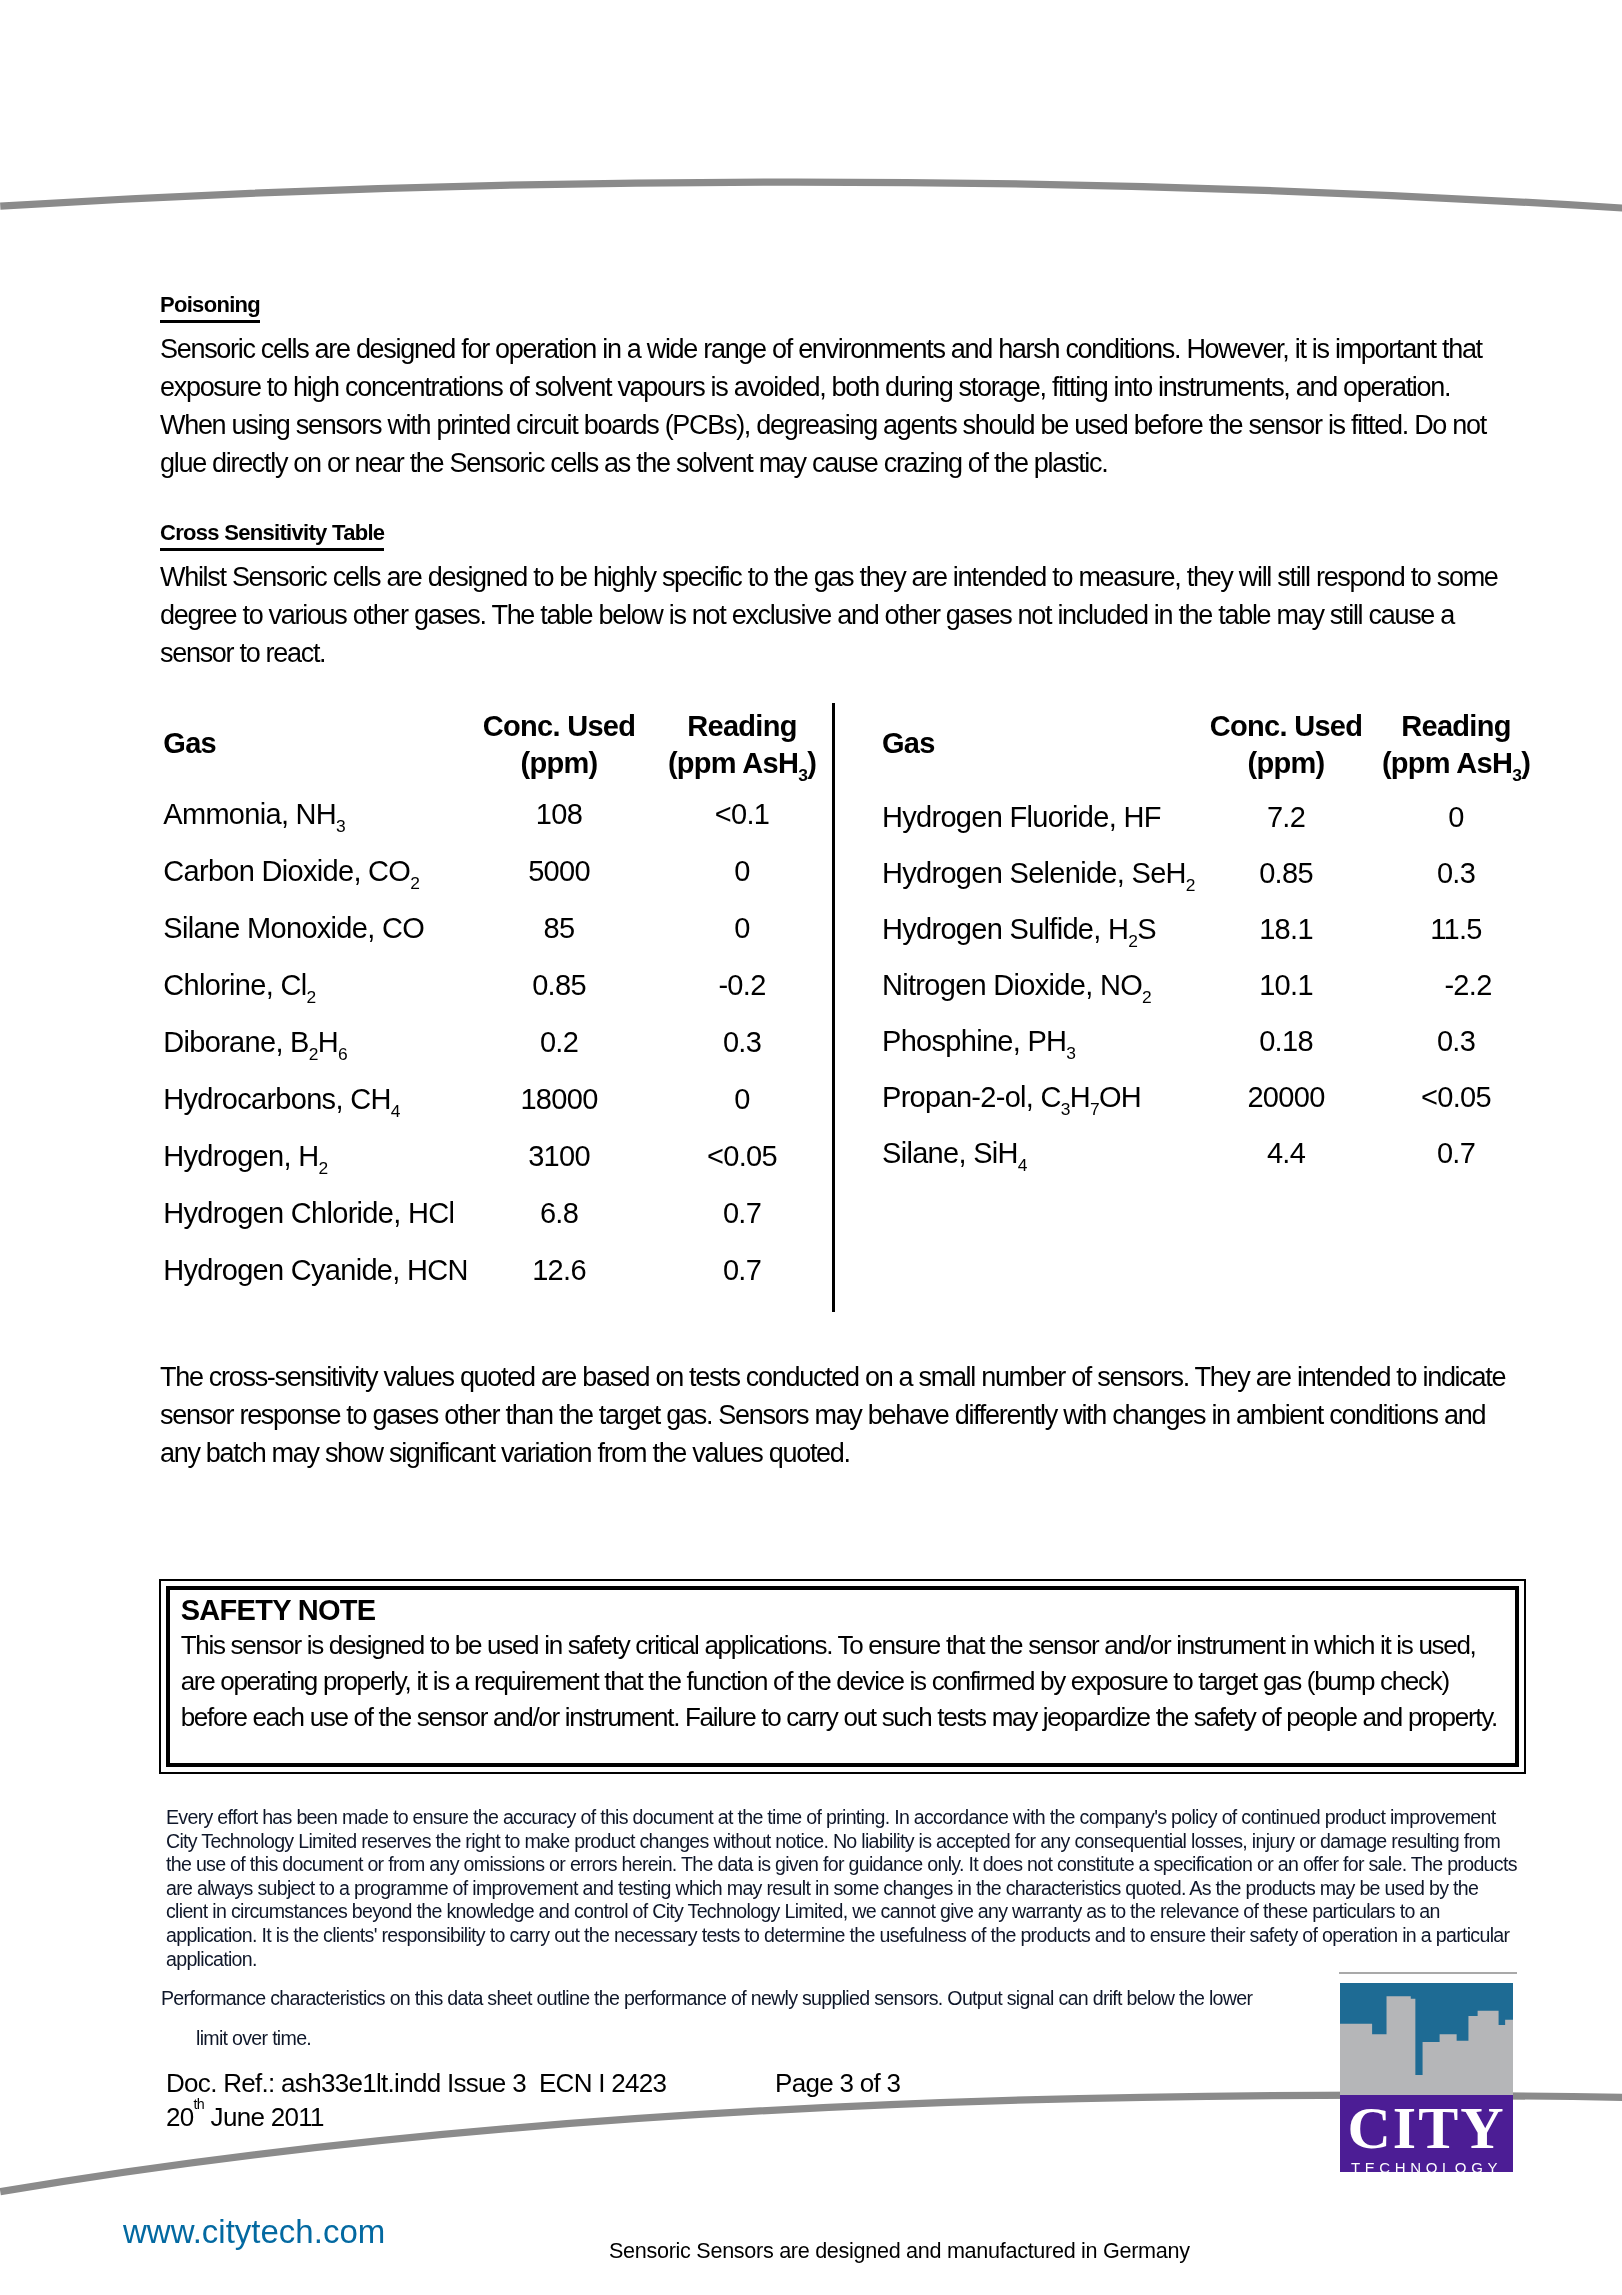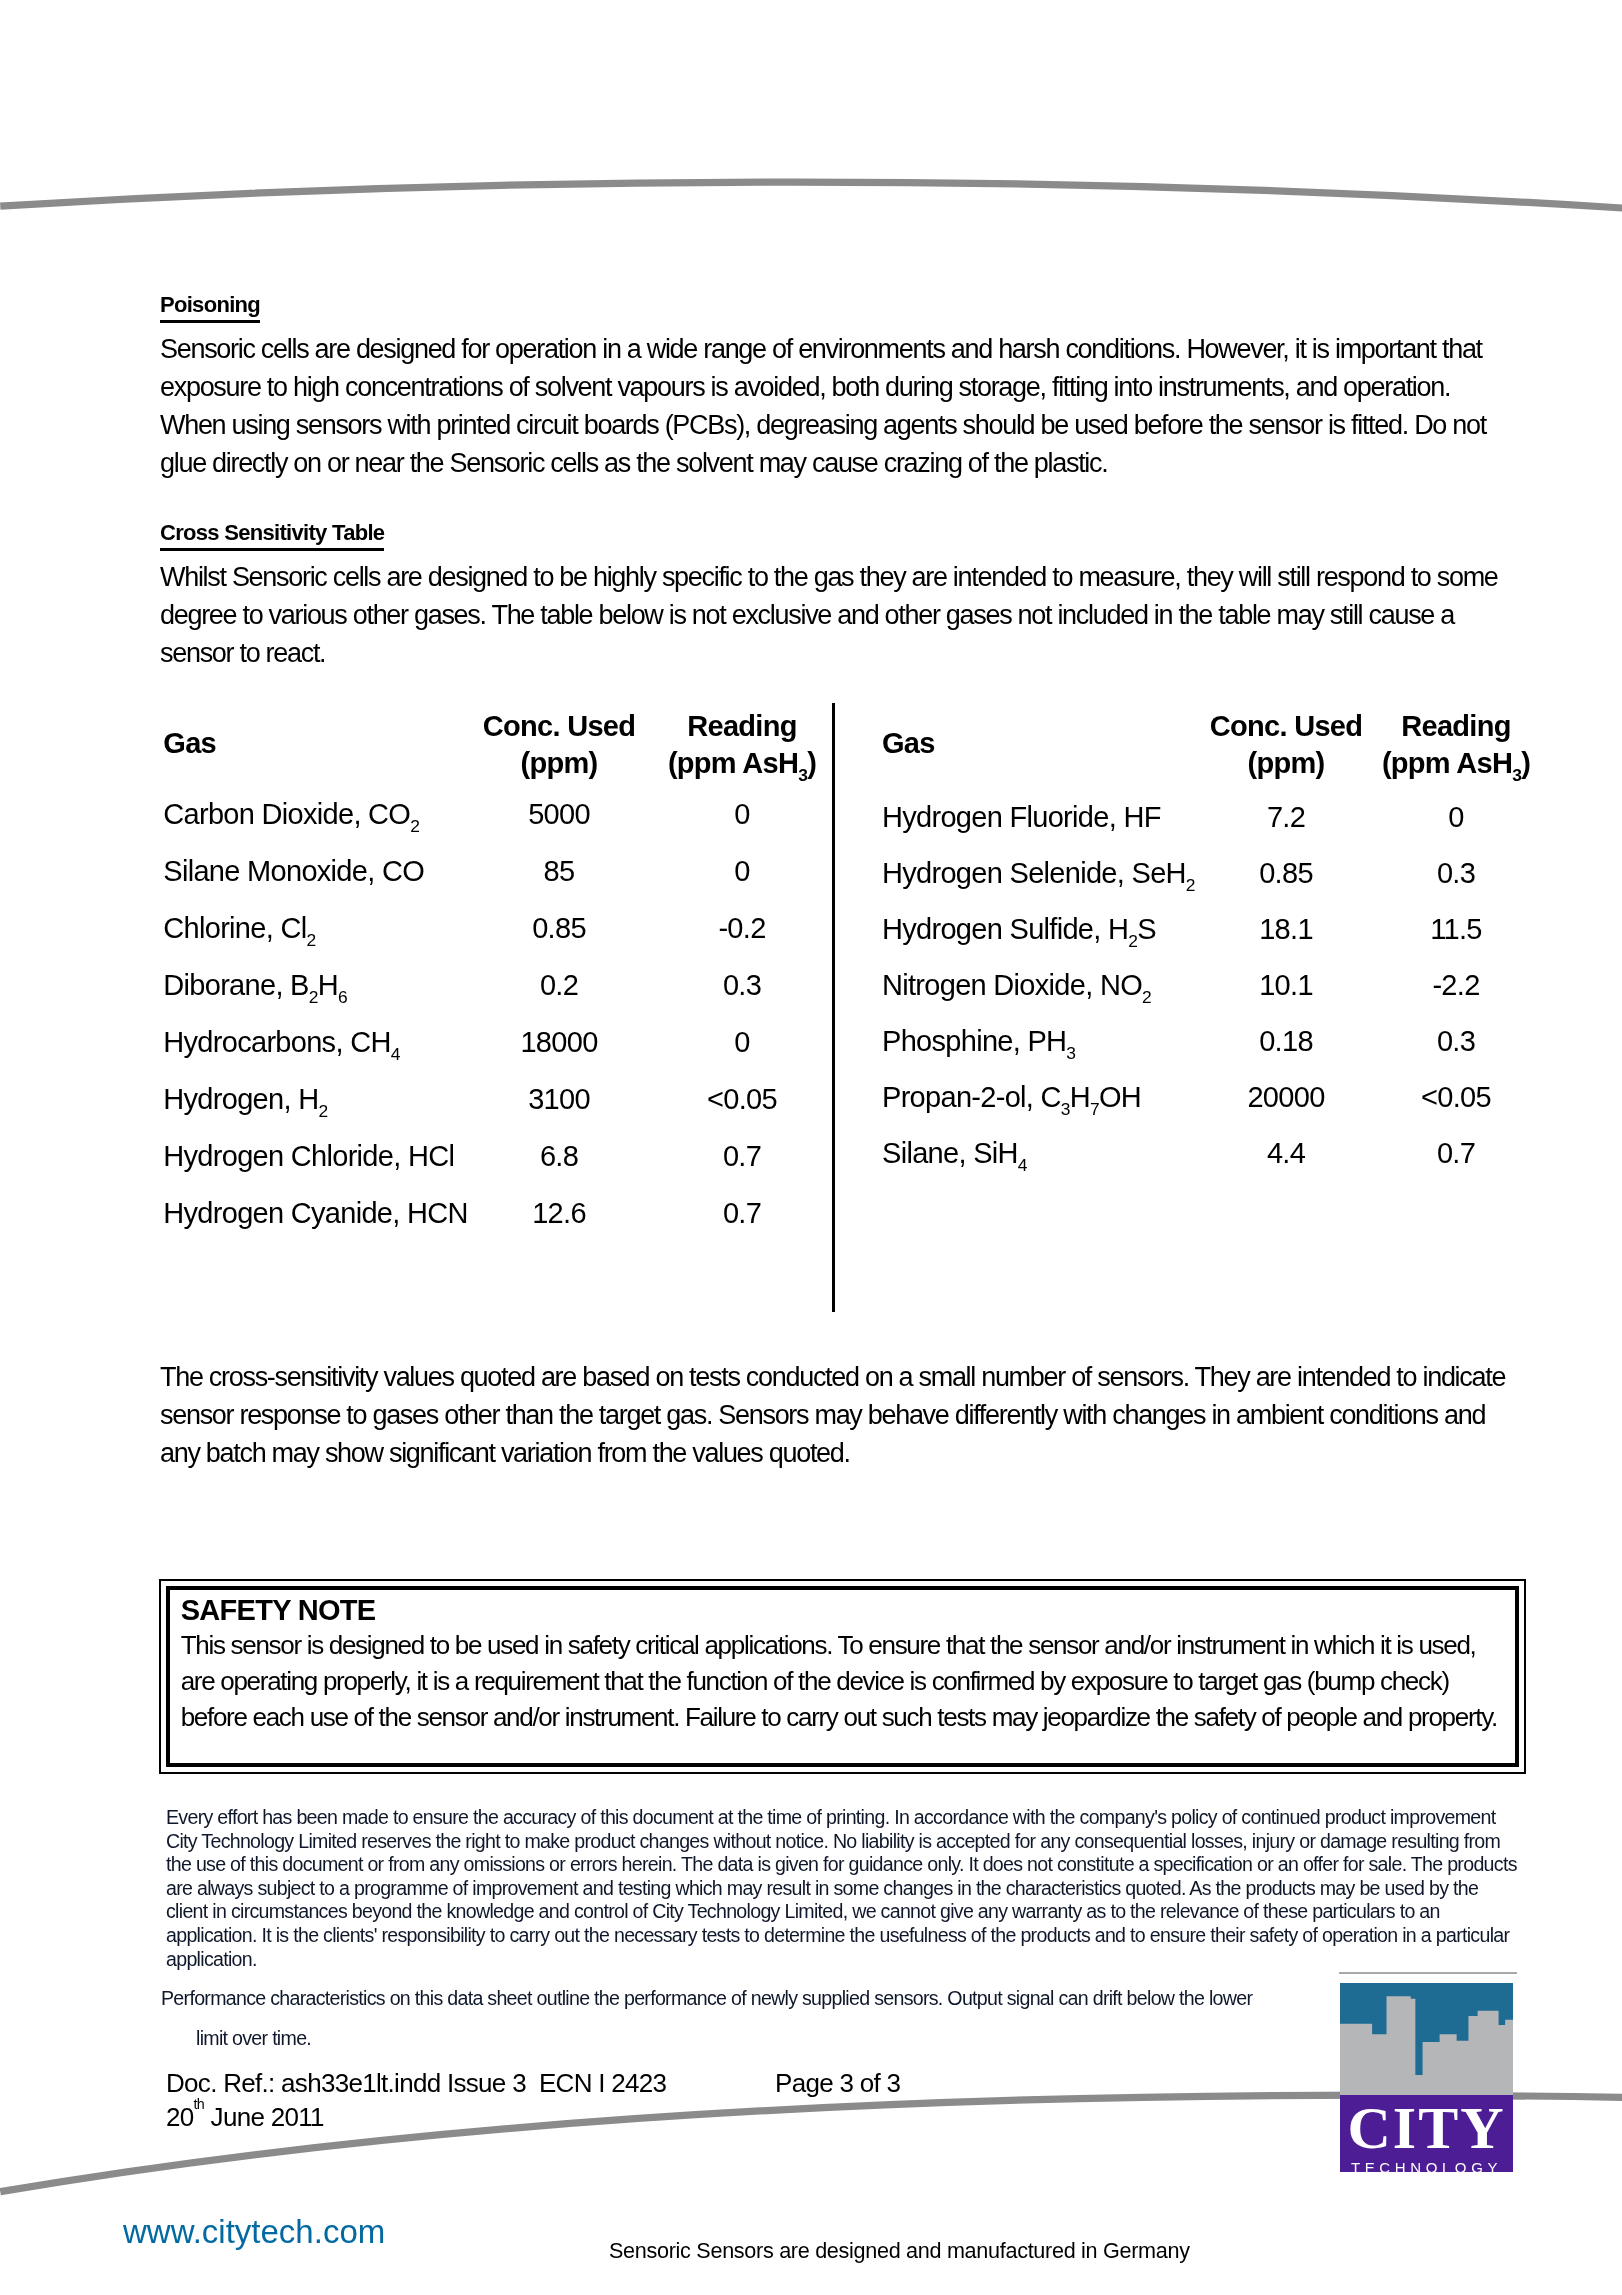--- a/index.html
+++ b/index.html
@@ -75,20 +75,25 @@
   </div>
 
   <div class="gas-table content" style="left:160px;top:703px;width:674px;height:615px;">
     <span class="t-head-label" style="left:3.3px;top:24px;">Gas</span>
     <span class="t-head-label t-head-center" style="left:314px;top:6.5px;width:170px;">Conc. Used</span>
     <span class="t-head-label t-head-center" style="left:314px;top:44px;width:170px;">(ppm)</span>
     <span class="t-head-label t-head-center" style="left:497px;top:6.5px;width:170px;">Reading</span>
     <span class="t-head-label t-head-center" style="left:497px;top:44px;width:170px;"><span>(ppm AsH</span><sub class="chem">3</sub><span>)</span></span>
     <div class="t-rows" id="left-rows" style="left:0;top:95px;width:674px;">
         <div class="t-row" style="height: 57px;">
+          <span class="col gas" style="left: 3.3px;">Ammonia, NH<sub class="chem">3</sub></span>
+          <span class="col conc" style="left: 314px; width: 170px;">108</span>
+          <span class="col read" style="left: 497px; width: 170px;">&lt;0.1</span>
+        </div>
+        <div class="t-row" style="height: 57px;">
           <span class="col gas" style="left: 3.3px;">Carbon Dioxide, CO<sub class="chem">2</sub></span>
           <span class="col conc" style="left: 314px; width: 170px;">5000</span>
           <span class="col read" style="left: 497px; width: 170px;">0</span>
         </div>
         <div class="t-row" style="height: 57px;">
           <span class="col gas" style="left: 3.3px;">Silane Monoxide, CO</span>
           <span class="col conc" style="left: 314px; width: 170px;">85</span>
           <span class="col read" style="left: 497px; width: 170px;">0</span>
         </div>
         <div class="t-row" style="height: 57px;">
@@ -144,21 +149,21 @@
           <span class="col read" style="left: 520px; width: 170px;">0.3</span>
         </div>
         <div class="t-row" style="height: 56px;">
           <span class="col gas" style="left: 31px;">Hydrogen Sulfide, H<sub class="chem">2</sub>S</span>
           <span class="col conc" style="left: 350px; width: 170px;">18.1</span>
           <span class="col read" style="left: 520px; width: 170px;">11.5</span>
         </div>
         <div class="t-row" style="height: 56px;">
           <span class="col gas" style="left: 31px;">Nitrogen Dioxide, NO<sub class="chem">2</sub></span>
           <span class="col conc" style="left: 350px; width: 170px;">10.1</span>
-          <span class="col read" style="left: 520px; width: 170px;">-2.2</span>
+          <span class="col read" style="left: 532px; width: 170px;">-2.2</span>
         </div>
         <div class="t-row" style="height: 56px;">
           <span class="col gas" style="left: 31px;">Phosphine, PH<sub class="chem">3</sub></span>
           <span class="col conc" style="left: 350px; width: 170px;">0.18</span>
           <span class="col read" style="left: 520px; width: 170px;">0.3</span>
         </div>
         <div class="t-row" style="height: 56px;">
           <span class="col gas" style="left: 31px;">Propan-2-ol, C<sub class="chem">3</sub>H<sub class="chem">7</sub>OH</span>
           <span class="col conc" style="left: 350px; width: 170px;">20000</span>
           <span class="col read" style="left: 520px; width: 170px;">&lt;0.05</span>

